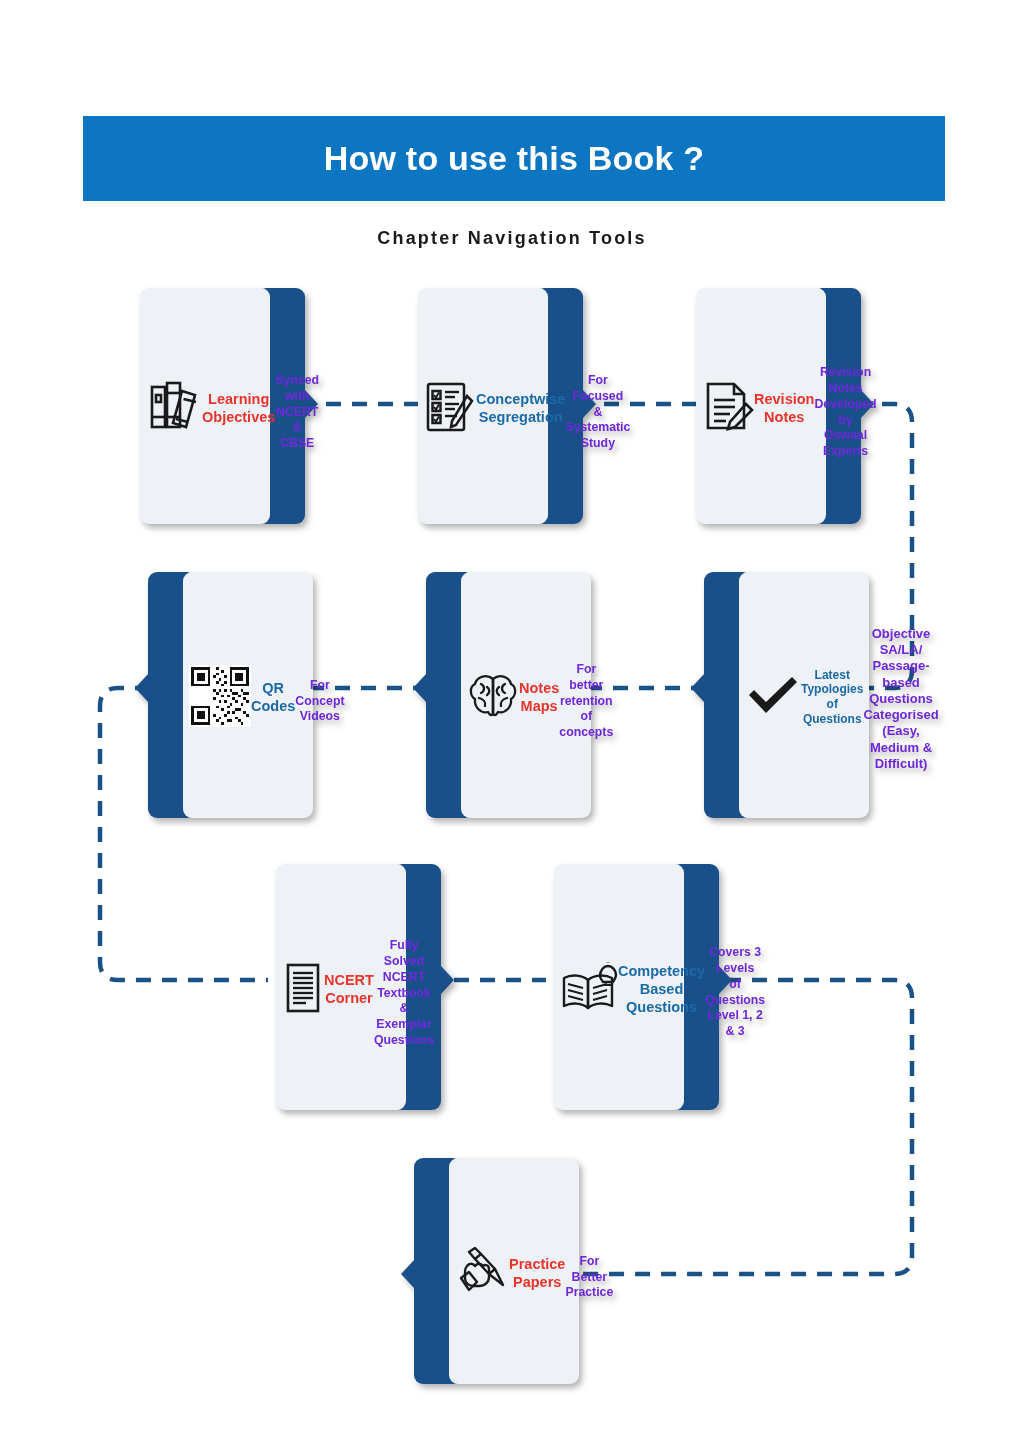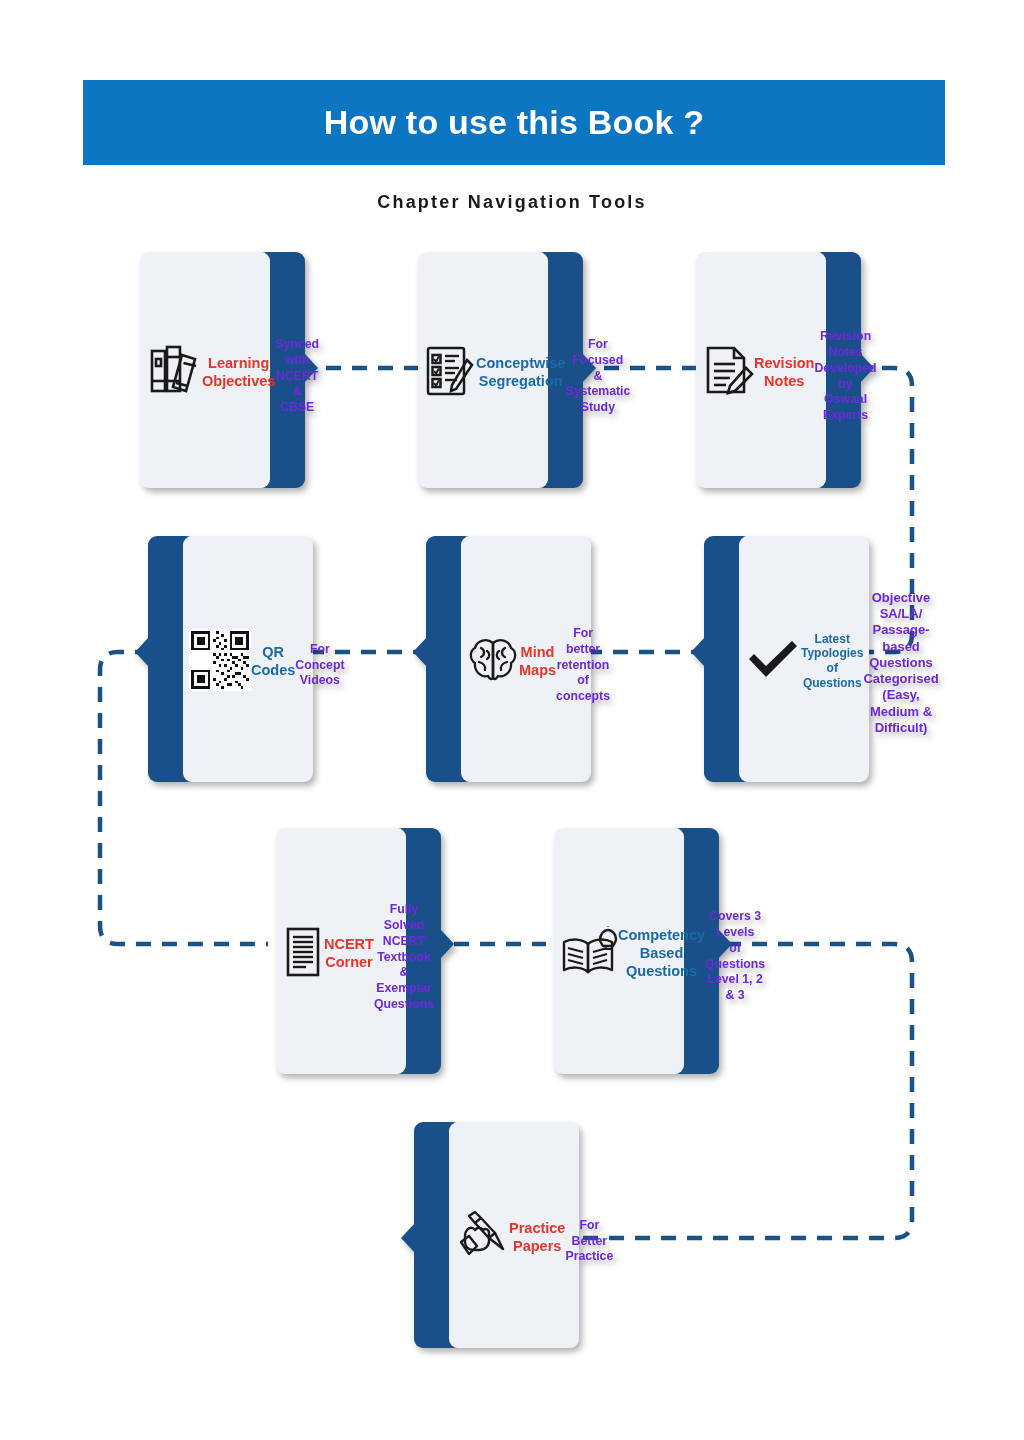--- a/index.html
+++ b/index.html
@@ -3,21 +3,21 @@
 <meta charset="utf-8">
 <style>
   html,body{margin:0;padding:0;}
   body{
     width:1024px;height:1440px;
     background:#ffffff;
     font-family:"Liberation Sans", sans-serif;
     position:relative;
     overflow:hidden;
   }
-  .page{position:absolute;inset:0;}
+  .page{position:absolute;inset:0;margin-top:36px;}
 
   
   .header-bar{
     position:absolute;left:83px;top:80px;width:862px;height:85px;
     background:#0d76c2;
     display:flex;align-items:center;justify-content:center;
   }
   .header-title{
     color:#ffffff;font-size:34px;font-weight:bold;letter-spacing:.2px;
   }
@@ -340,21 +340,21 @@
               <path d="M14 13 C18 15 18 20 14 22"></path>
               <path d="M12 27 C16 28 19 31 18 35"></path>
               <path d="M38 13 C34 15 34 20 38 22"></path>
               <path d="M40 27 C36 28 33 31 34 35"></path>
               <path d="M20 16 C23 18 23 22 20 24"></path>
               <path d="M32 16 C29 18 29 22 32 24"></path>
             </g>
           </svg>
         </div>
         <div class="c-title red">
-          <div>Mind Maps</div>
+          <div>Notes Maps</div>
         </div>
         <div class="spacer"></div>
         <div class="divider"></div>
         <div class="c-desc">
           <div>For better</div>
           <div>retention of</div>
           <div>concepts</div>
         </div>
       </div>
     </div>

